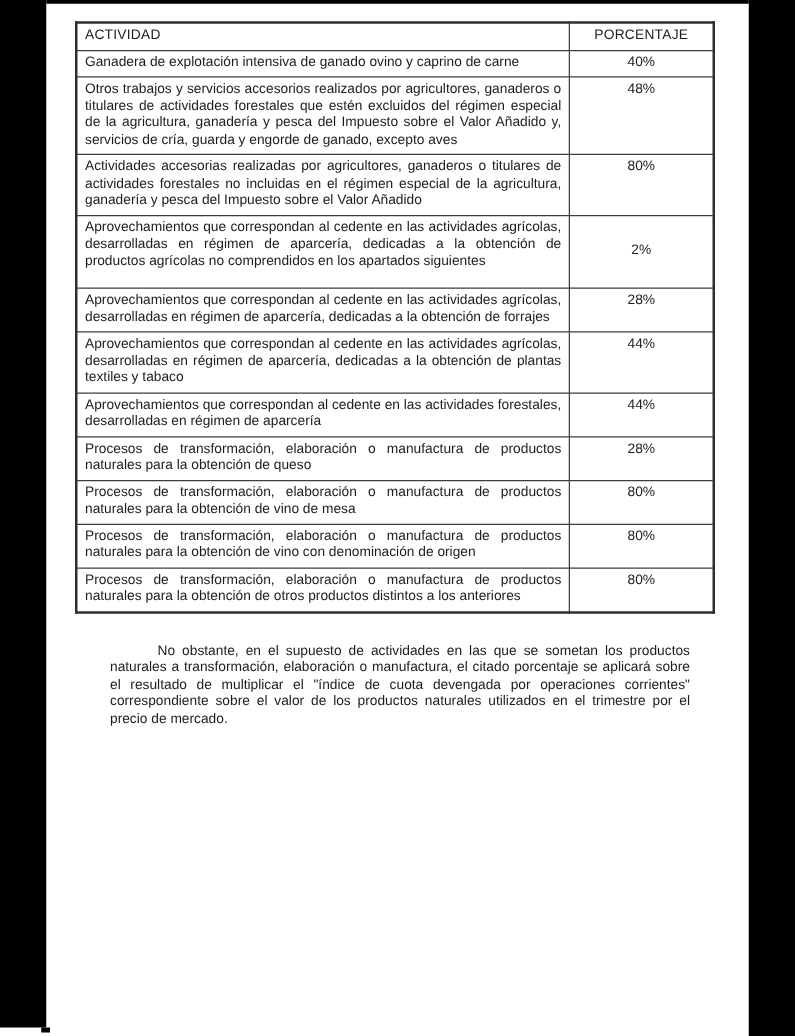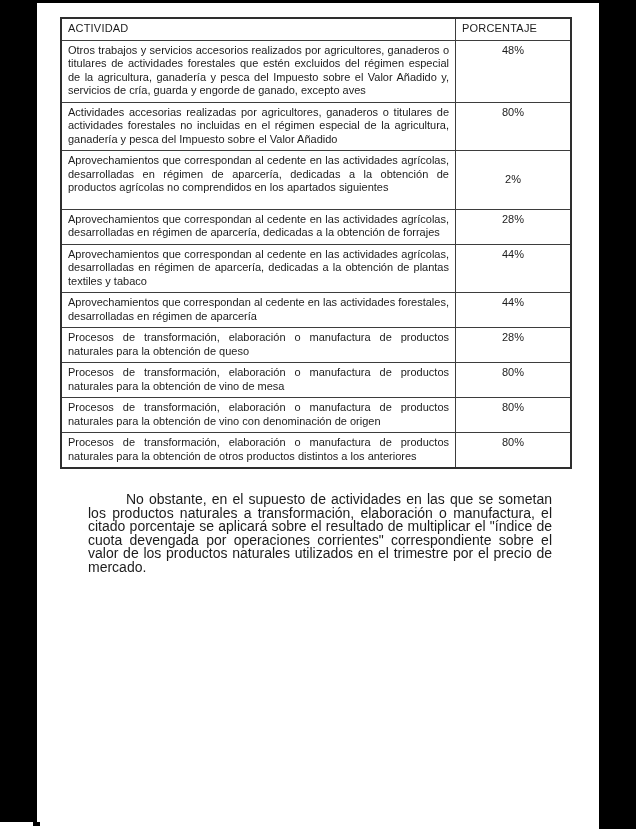--- a/index.html
+++ b/index.html
@@ -54,21 +54,21 @@
     vertical-align: top;
     font-weight: normal;
   }
   th.h-activity {
     text-align: left;
     padding-top: 5px;
     padding-bottom: 5px;
     letter-spacing: 0.2px;
   }
   th.h-pct {
-    text-align: left;
+    text-align: center;
     width: 102px;
     padding-top: 5px;
     padding-bottom: 5px;
     letter-spacing: 0.2px;
   }
   td.c-activity {
     text-align: justify;
   }
   td.c-pct {
     text-align: center;
@@ -76,21 +76,21 @@
   td.c-pct.mid {
     vertical-align: middle;
   }
   tr.tall td.c-activity {
     padding-bottom: 14px;
   }
 
   .footnote {
     margin: 24px 0 0 88px;
     width: 464px;
-    font-size: 14px;
+    font-size: 11px;
     line-height: 13.5px;
     text-align: justify;
     text-indent: 38px;
     color: #1c1c1c;
   }
 </style>
 </head>
 <body>
 
 <div class="page">
@@ -101,20 +101,24 @@
   <div class="scan-tick"></div>
 
   <table class="doc-table">
     <thead>
       <tr>
         <th class="h-activity">ACTIVIDAD</th>
         <th class="h-pct">PORCENTAJE</th>
       </tr>
     </thead>
     <tbody>
+      <tr>
+        <td class="c-activity">Ganadera de explotación intensiva de ganado ovino y caprino de carne</td>
+        <td class="c-pct">40%</td>
+      </tr>
       <tr>
         <td class="c-activity">Otros trabajos y servicios accesorios realizados por agricultores, ganaderos o titulares de actividades forestales que estén excluidos del régimen especial de la agricultura, ganadería y pesca del Impuesto sobre el Valor Añadido y, servicios de cría, guarda y engorde de ganado, excepto aves</td>
         <td class="c-pct">48%</td>
       </tr>
       <tr>
         <td class="c-activity">Actividades accesorias realizadas por agricultores, ganaderos o titulares de actividades forestales no incluidas en el régimen especial de la agricultura, ganadería y pesca del Impuesto sobre el Valor Añadido</td>
         <td class="c-pct">80%</td>
       </tr>
       <tr class="tall">
         <td class="c-activity">Aprovechamientos que correspondan al cedente en las actividades agrícolas, desarrolladas en régimen de aparcería, dedicadas a la obtención de productos agrícolas no comprendidos en los apartados siguientes</td>

